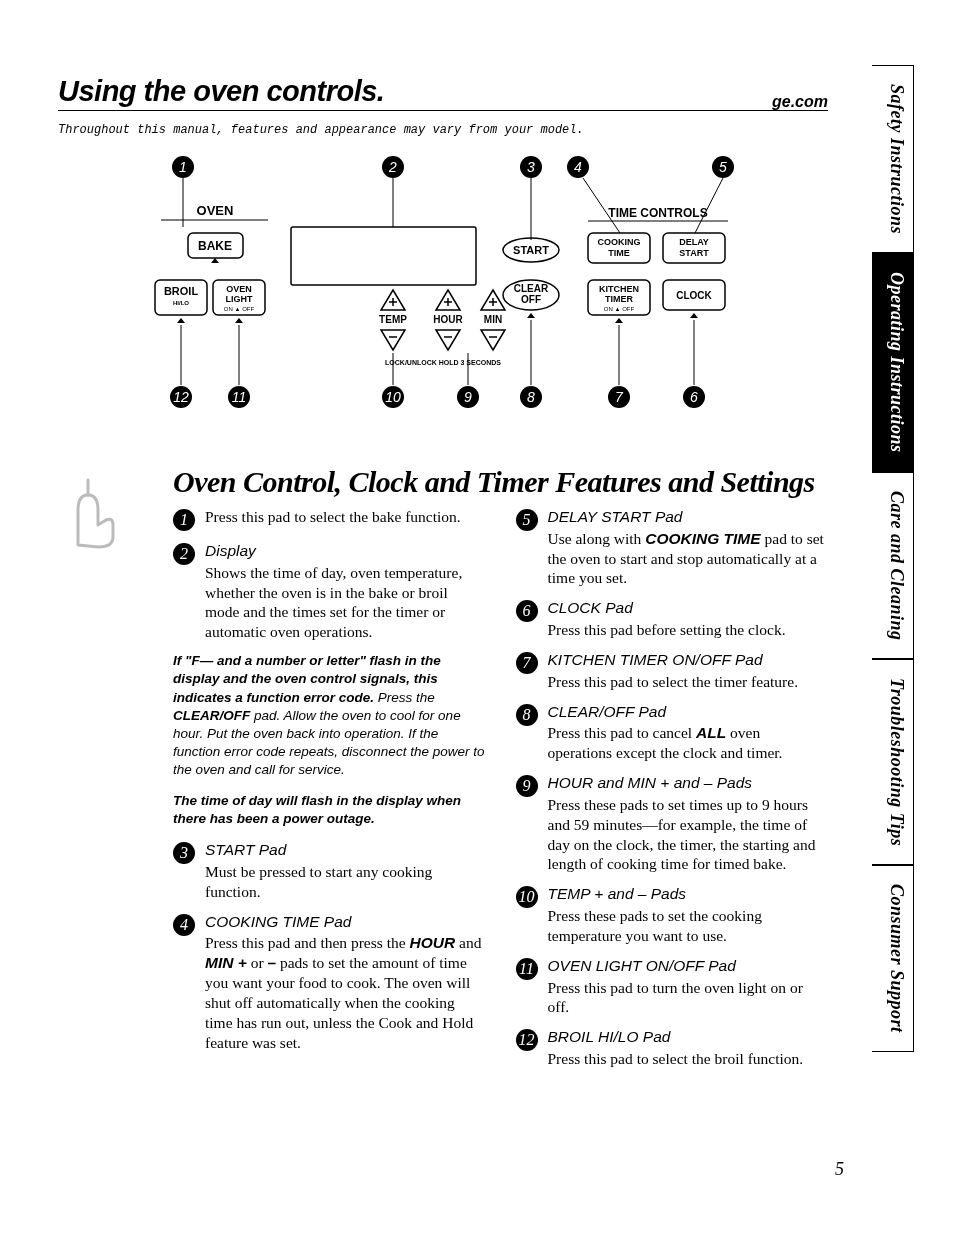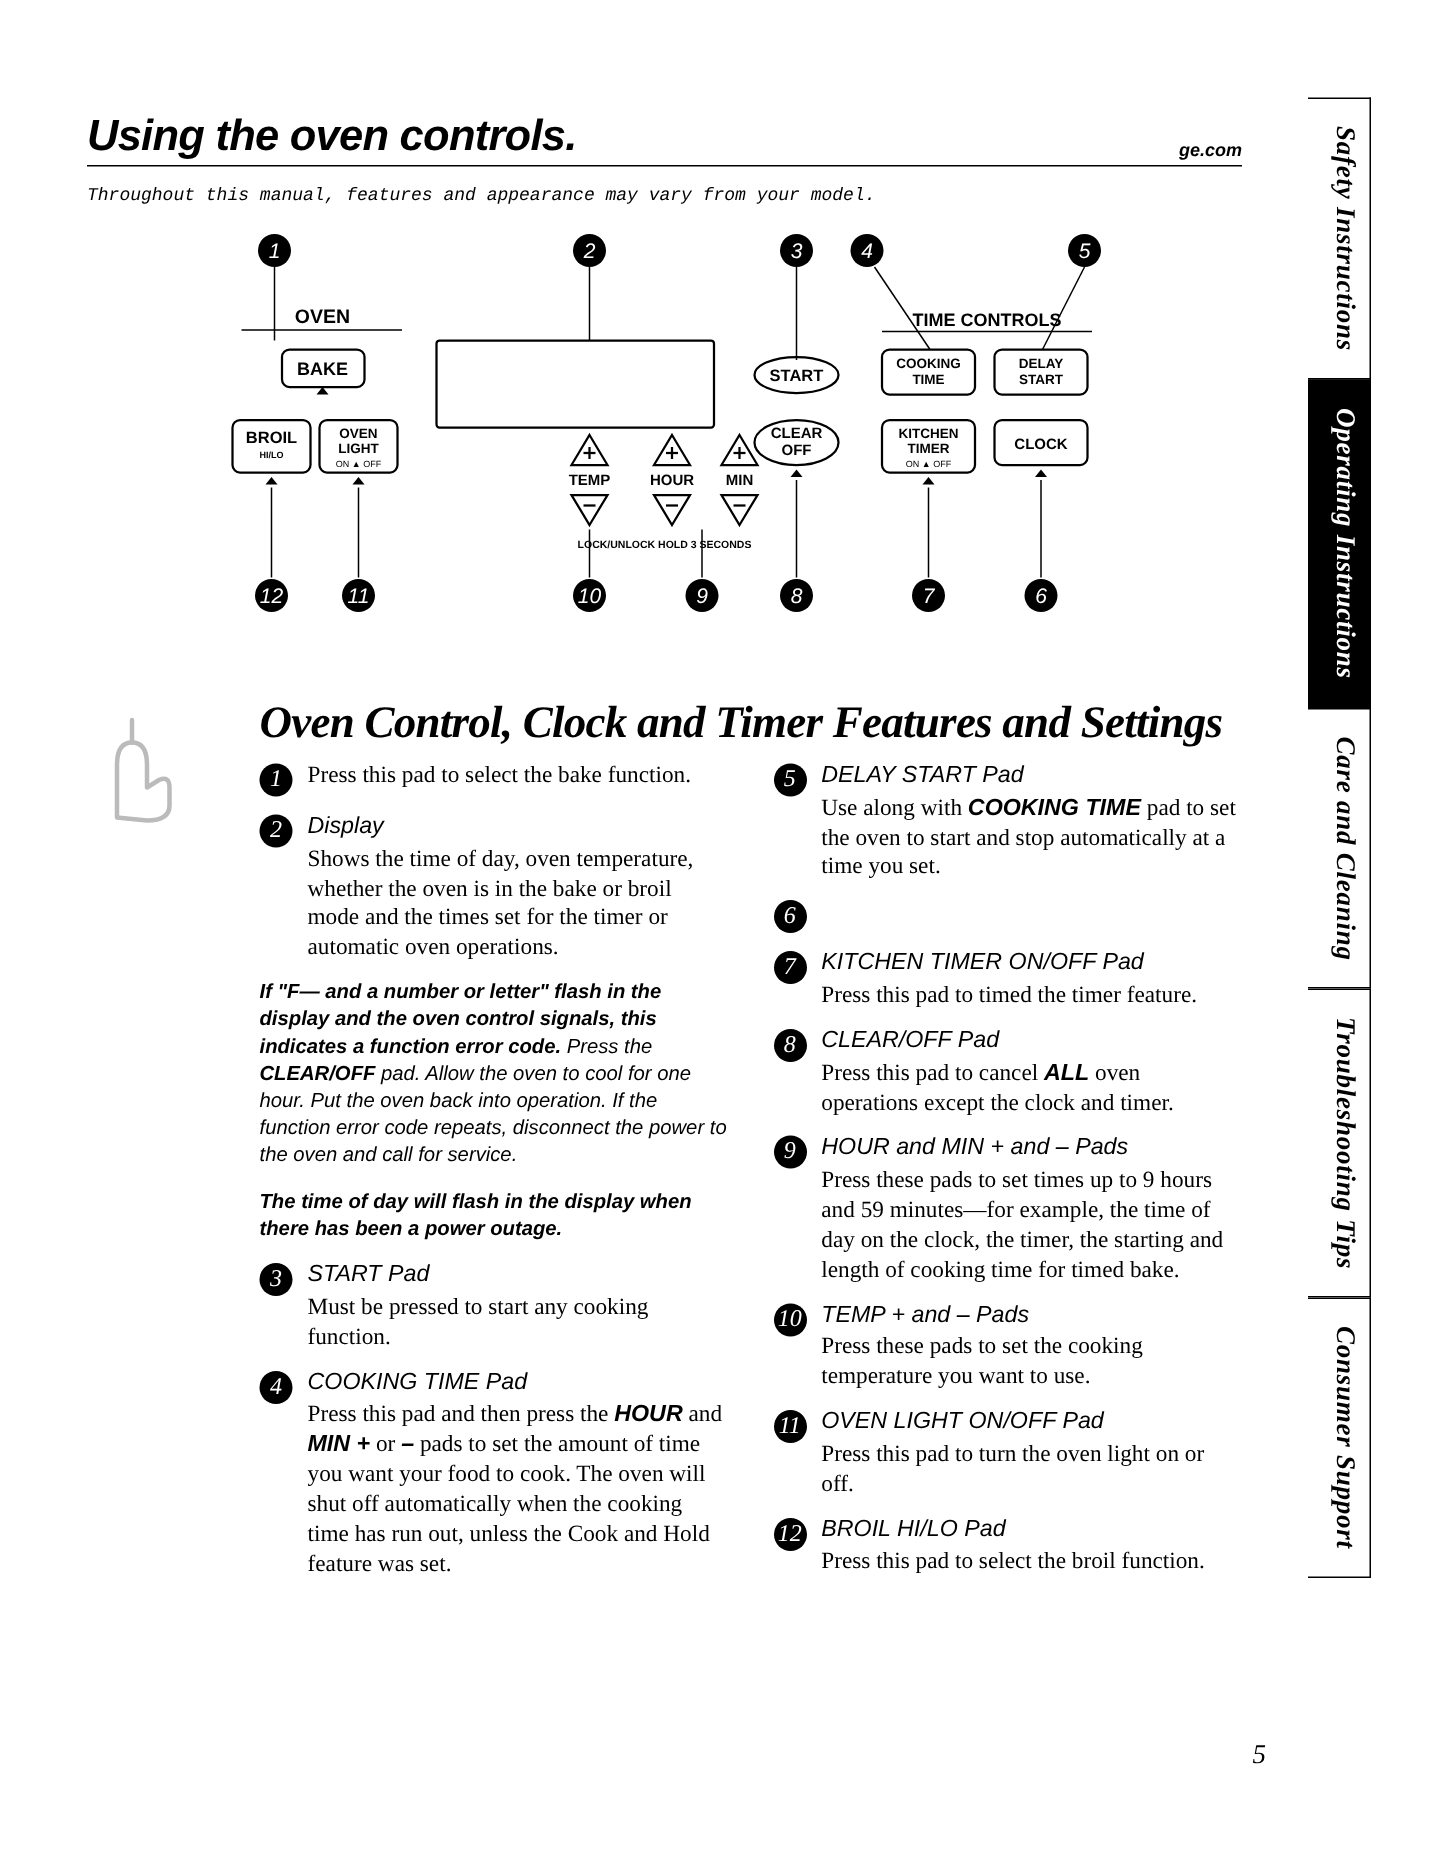--- a/index.html
+++ b/index.html
@@ -25,21 +25,21 @@
     font-size: 29px;
     letter-spacing: -0.5px;
     margin: 0 0 2px 0;
   }
   .brand {
     position: absolute;
     right: 0px;
     top: 18px;
     font-family: Arial, Helvetica, sans-serif;
     font-weight: 700;
-    font-size: 12px;
+    font-size: 16px;
     font-style: italic;
   }
   .rule {
     border-top: 1px solid #000;
     margin: 0 0 12px 0;
   }
   .intro {
     font-family: Liberation Mono, monospace;
     font-style: italic;
     font-size: 12px;
@@ -313,26 +313,30 @@
           <div class="num">5</div>
           <div class="txt">
             <div class="pad-title">DELAY START Pad</div>
             <div>
               <span>Use along with </span><span class="b-inline">COOKING TIME</span><span> pad to set the oven to start and stop automatically at a time you set.</span>
             </div>
           </div>
         </div>
         <div class="item">
           <div class="num">6</div>
+          <div class="txt">
+              <div class="pad-title">CLOCK Pad</div>
+              <div>Press this pad before setting the clock.</div>
+            </div>
         </div>
         <div class="item">
           <div class="num">7</div>
           <div class="txt">
               <div class="pad-title">KITCHEN TIMER ON/OFF Pad</div>
-              <div>Press this pad to timed the timer feature.</div>
+              <div>Press this pad to select the timer feature.</div>
             </div>
         </div>
         <div class="item">
           <div class="num">8</div>
           <div class="txt">
             <div class="pad-title">CLEAR/OFF Pad</div>
             <div><span>Press this pad to cancel </span><span class="b-inline">ALL</span><span> oven operations except the clock and timer.</span></div>
           </div>
         </div>
         <div class="item">

